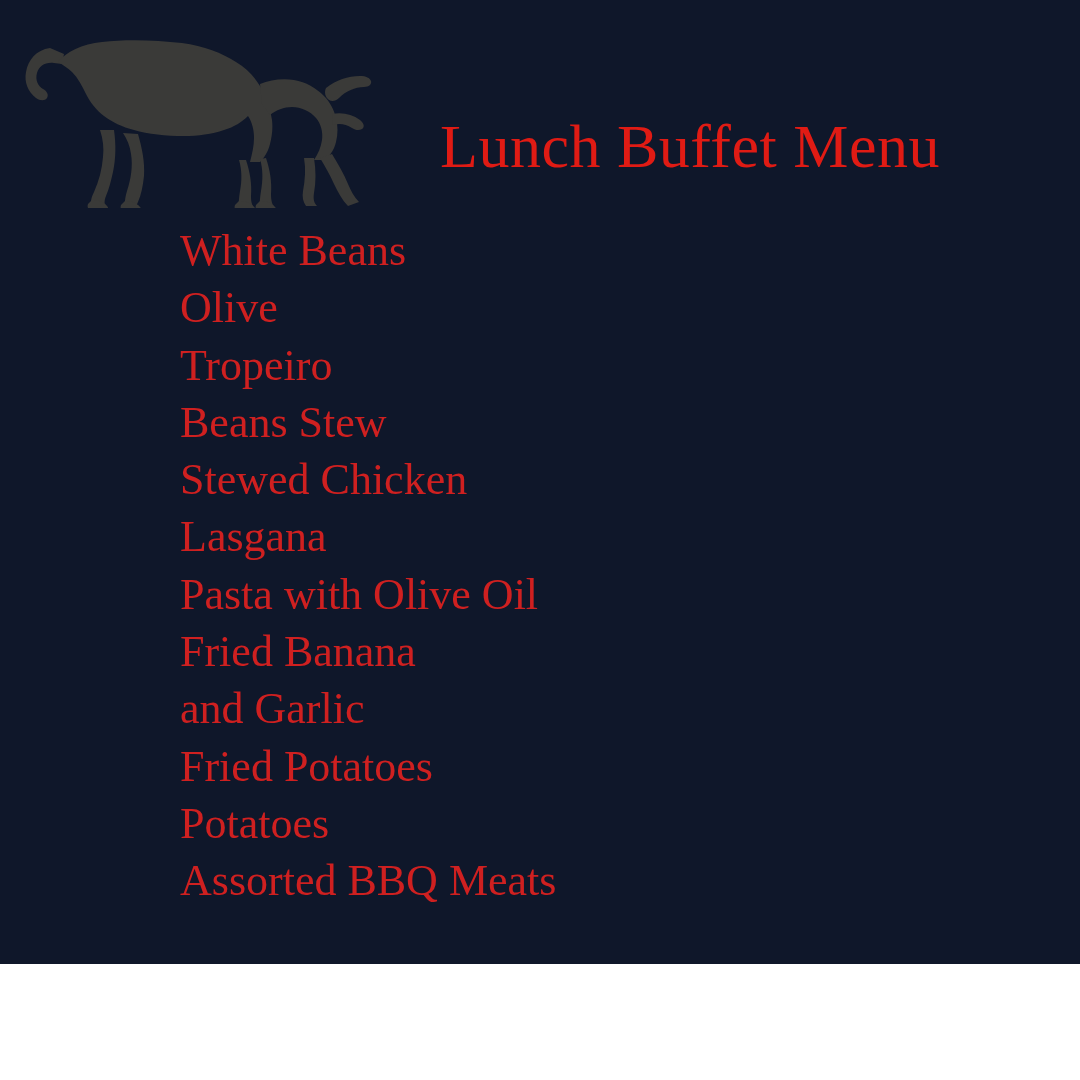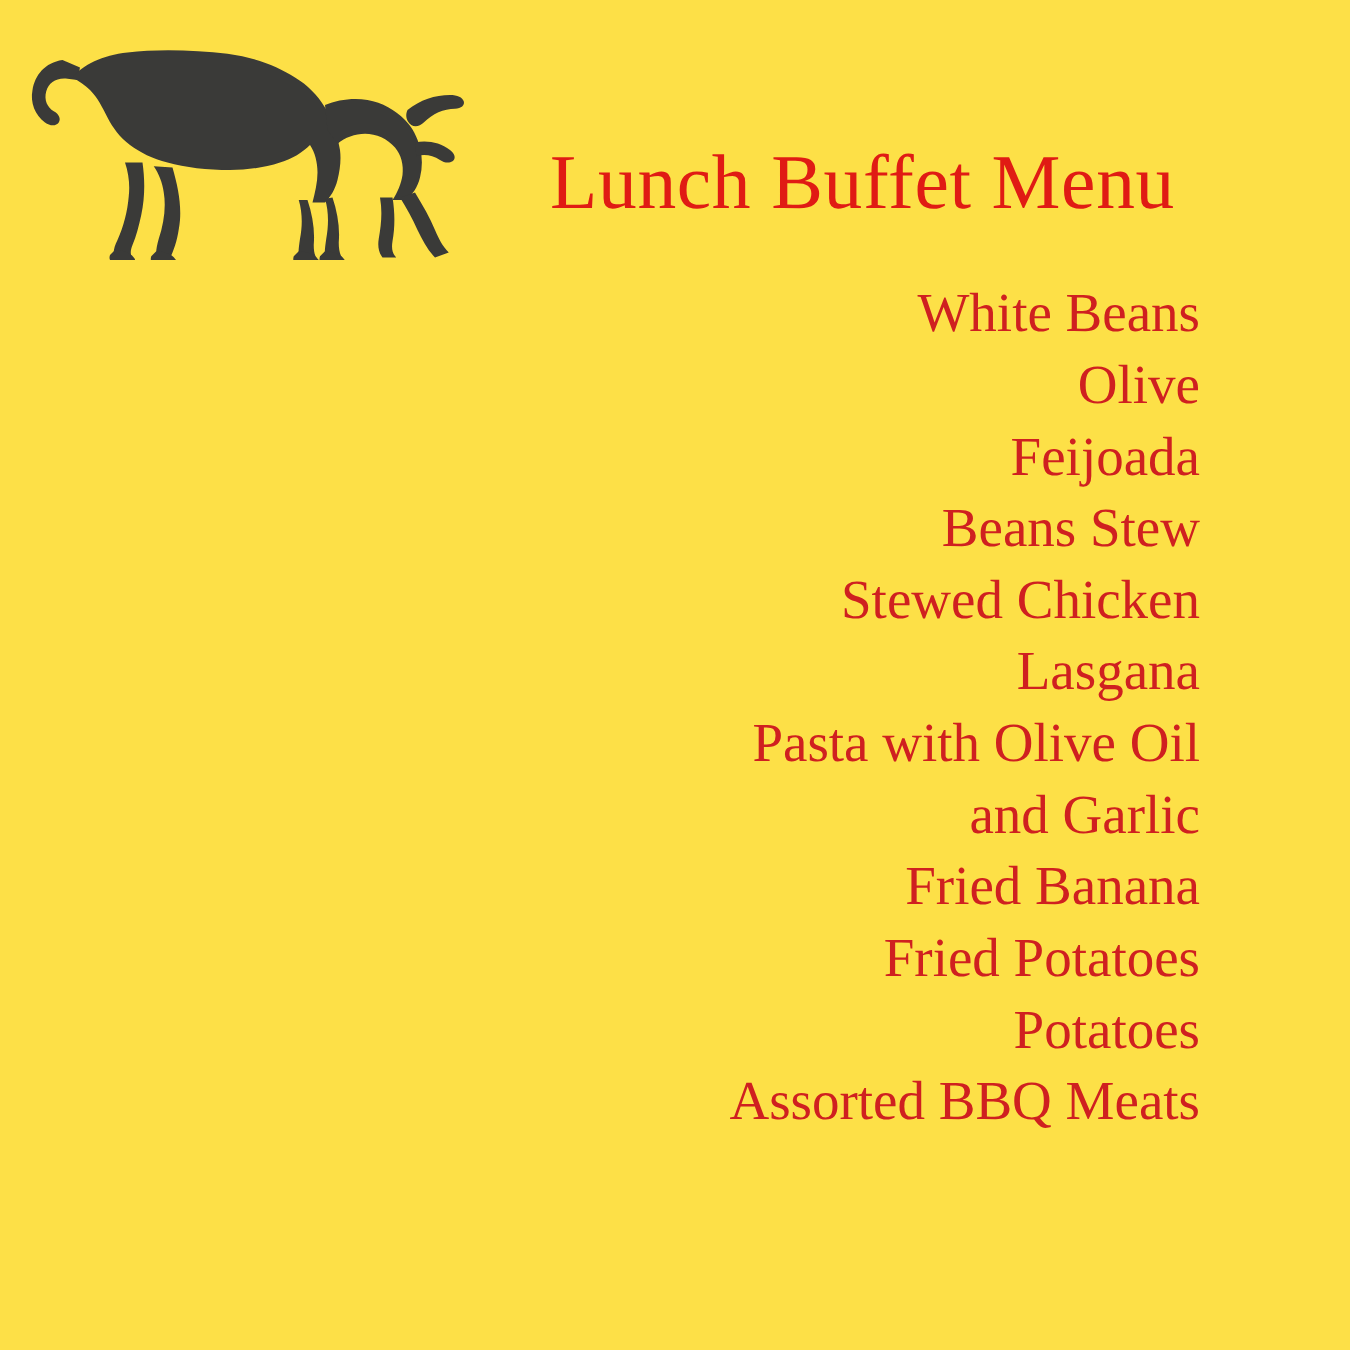--- a/index.html
+++ b/index.html
@@ -9,22 +9,22 @@
   body {
     width: 1080px;
     height: 1080px;
     background: #ffffff;
     font-family: "Liberation Serif", serif;
     overflow: hidden;
   }
   .page {
     position: relative;
     width: 1080px;
-    height: 1080px;
-    background: #fde047;
+    height: 964px;
+    background: #0f172a;
   }
   .logo {
     position: absolute;
     left: 14px;
     top: 18px;
     width: 360px;
     height: 190px;
   }
   .logo svg {
     display: block;
@@ -43,21 +43,21 @@
     line-height: 1.1;
     font-weight: 400;
     letter-spacing: 0.5px;
     white-space: nowrap;
   }
   .menu-list {
     position: absolute;
     left: 180px;
     top: 222px;
     width: 780px;
-    text-align: right;
+    text-align: left;
     color: #cf2020;
     font-family: "Liberation Serif", serif;
     font-size: 44px;
     line-height: 57.3px;
     font-weight: 400;
   }
   .menu-item {
     display: block;
     white-space: nowrap;
   }
@@ -95,25 +95,25 @@
         <path d="M246 183 C252 183 258 185 261 189 C263 191 262 192 259 192 L244 192 C242 192 241 190 242 187 Z"></path>
       </g>
     </svg>
   </div>
 
   <div class="title">Lunch Buffet Menu</div>
 
   <div class="menu-list">
     <span class="menu-item">White Beans</span>
     <span class="menu-item">Olive</span>
-    <span class="menu-item">Feijoada</span>
+    <span class="menu-item">Tropeiro</span>
     <span class="menu-item">Beans Stew</span>
     <span class="menu-item">Stewed Chicken</span>
     <span class="menu-item">Lasgana</span>
     <span class="menu-item">Pasta with Olive Oil</span>
+    <span class="menu-item">Fried Banana</span>
     <span class="menu-item">and Garlic</span>
-    <span class="menu-item">Fried Banana</span>
     <span class="menu-item">Fried Potatoes</span>
     <span class="menu-item">Potatoes</span>
     <span class="menu-item">Assorted BBQ Meats</span>
   </div>
 
 </div>
 
 </body></html>

